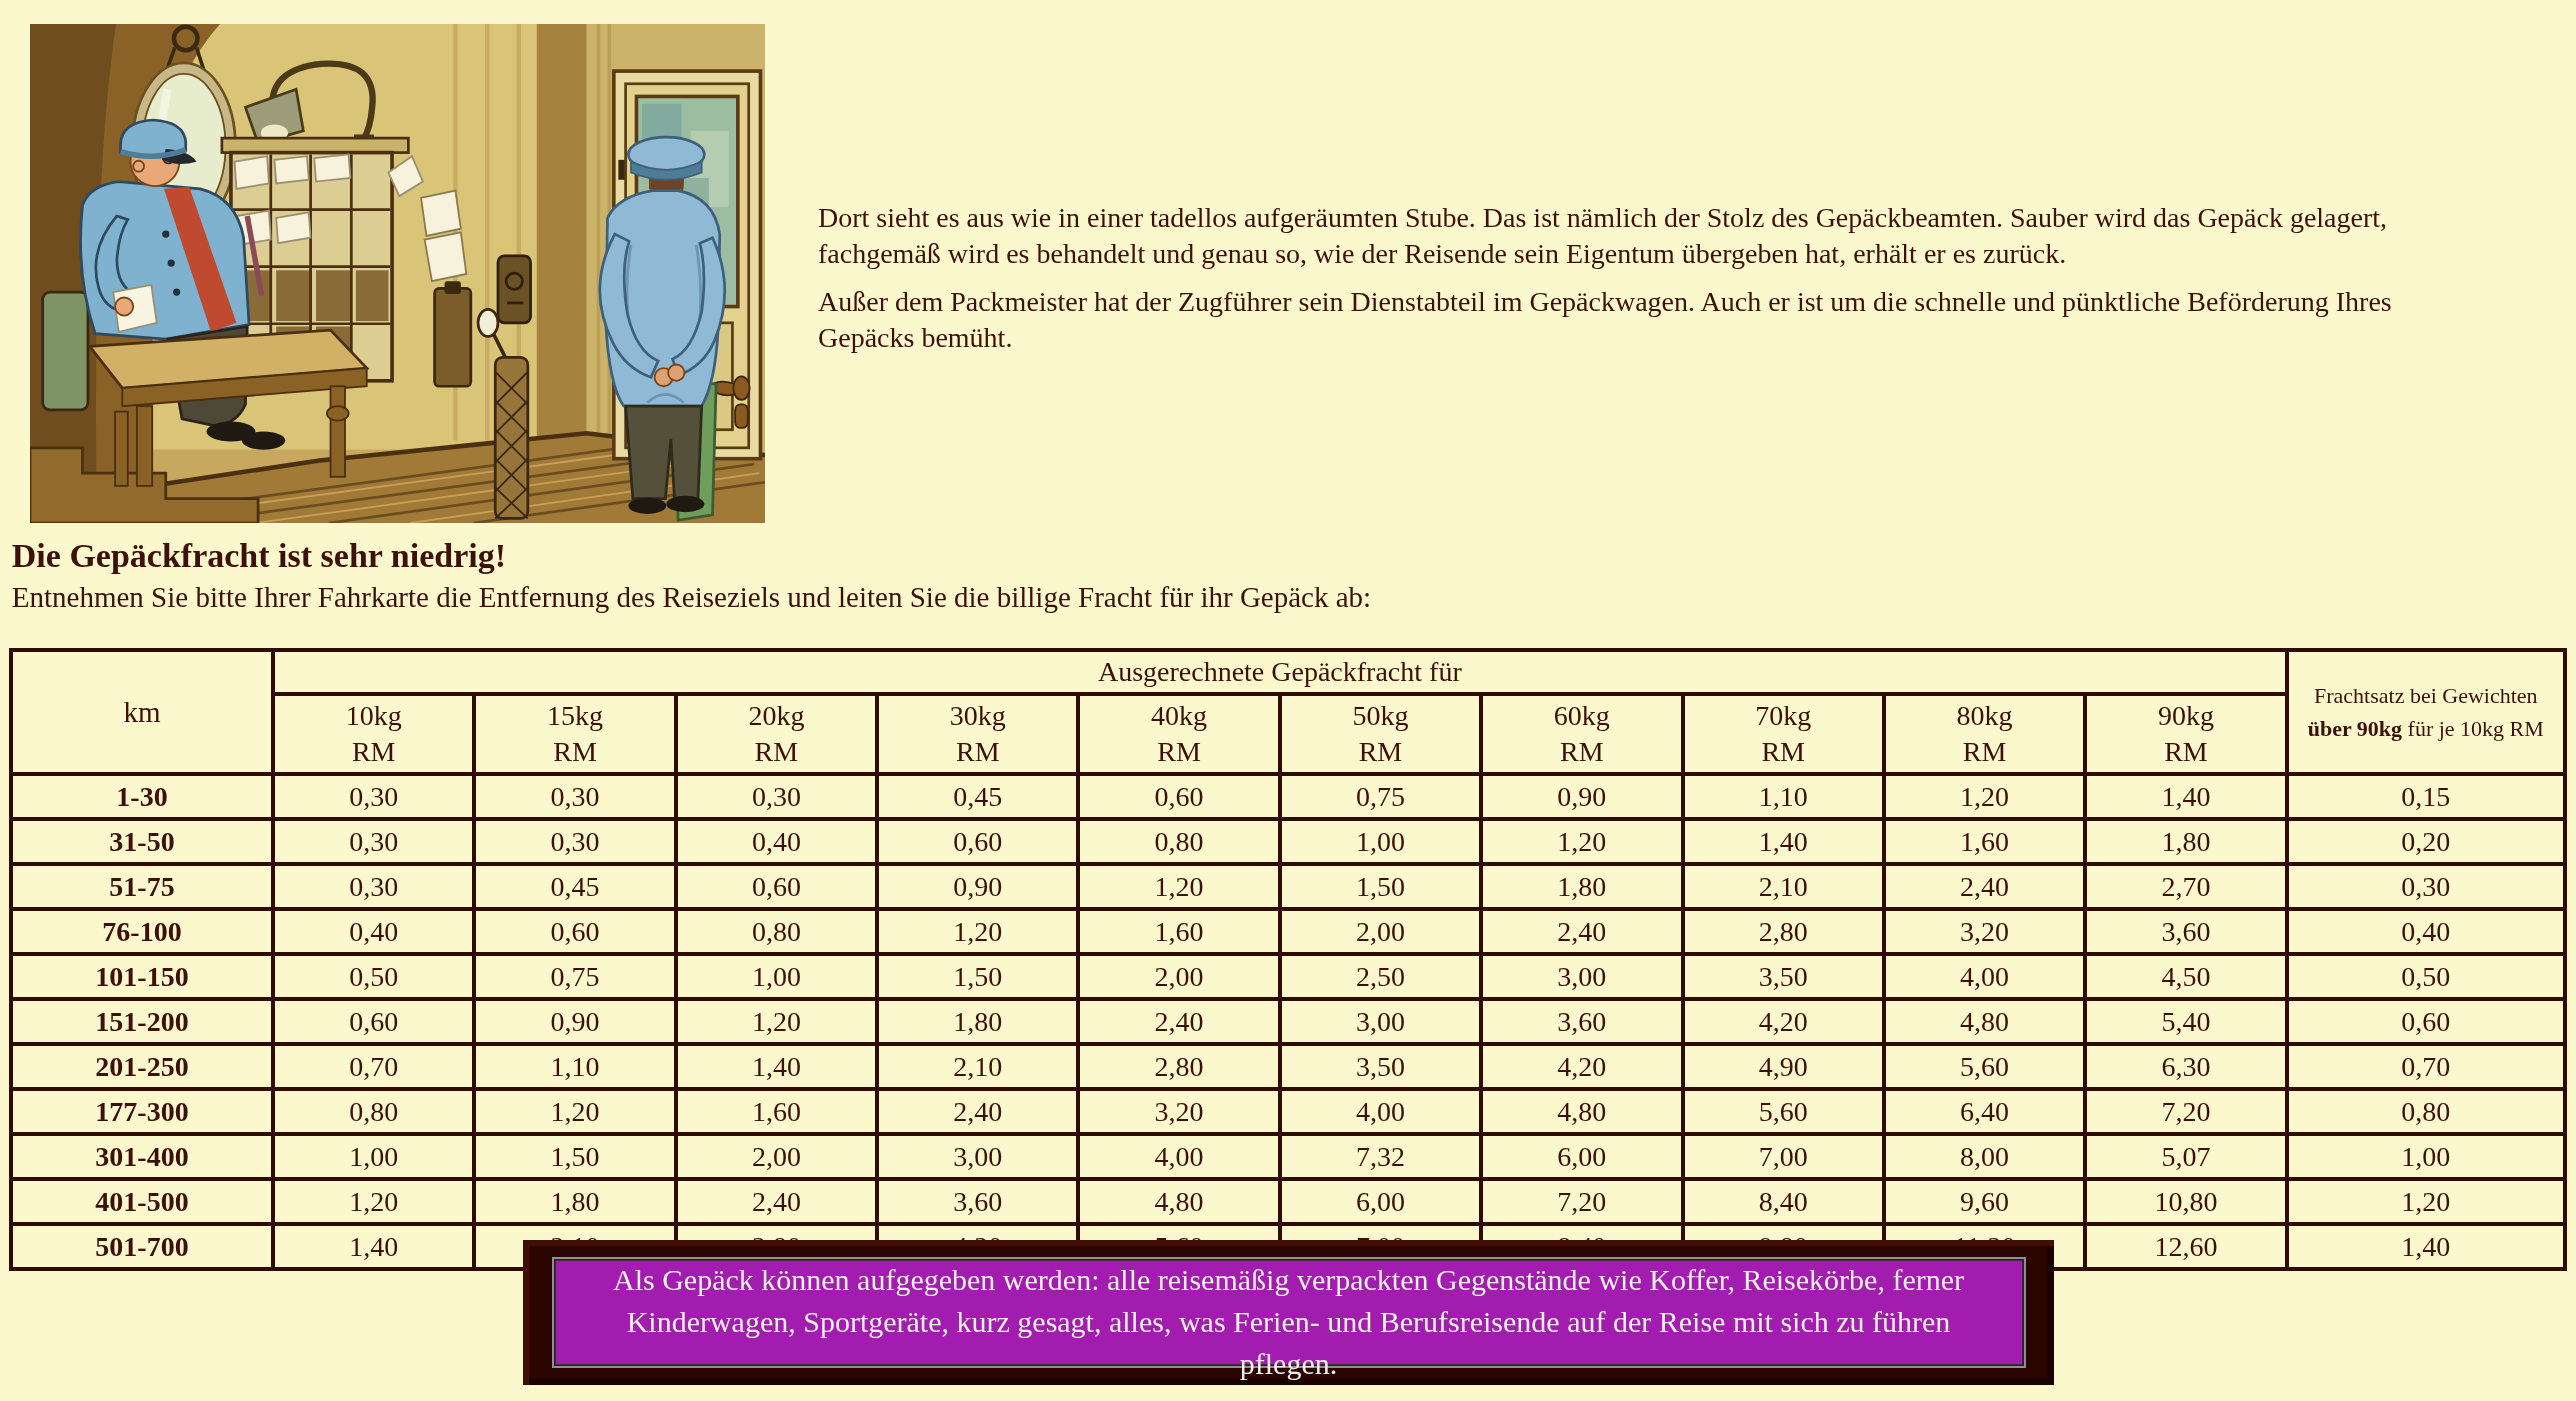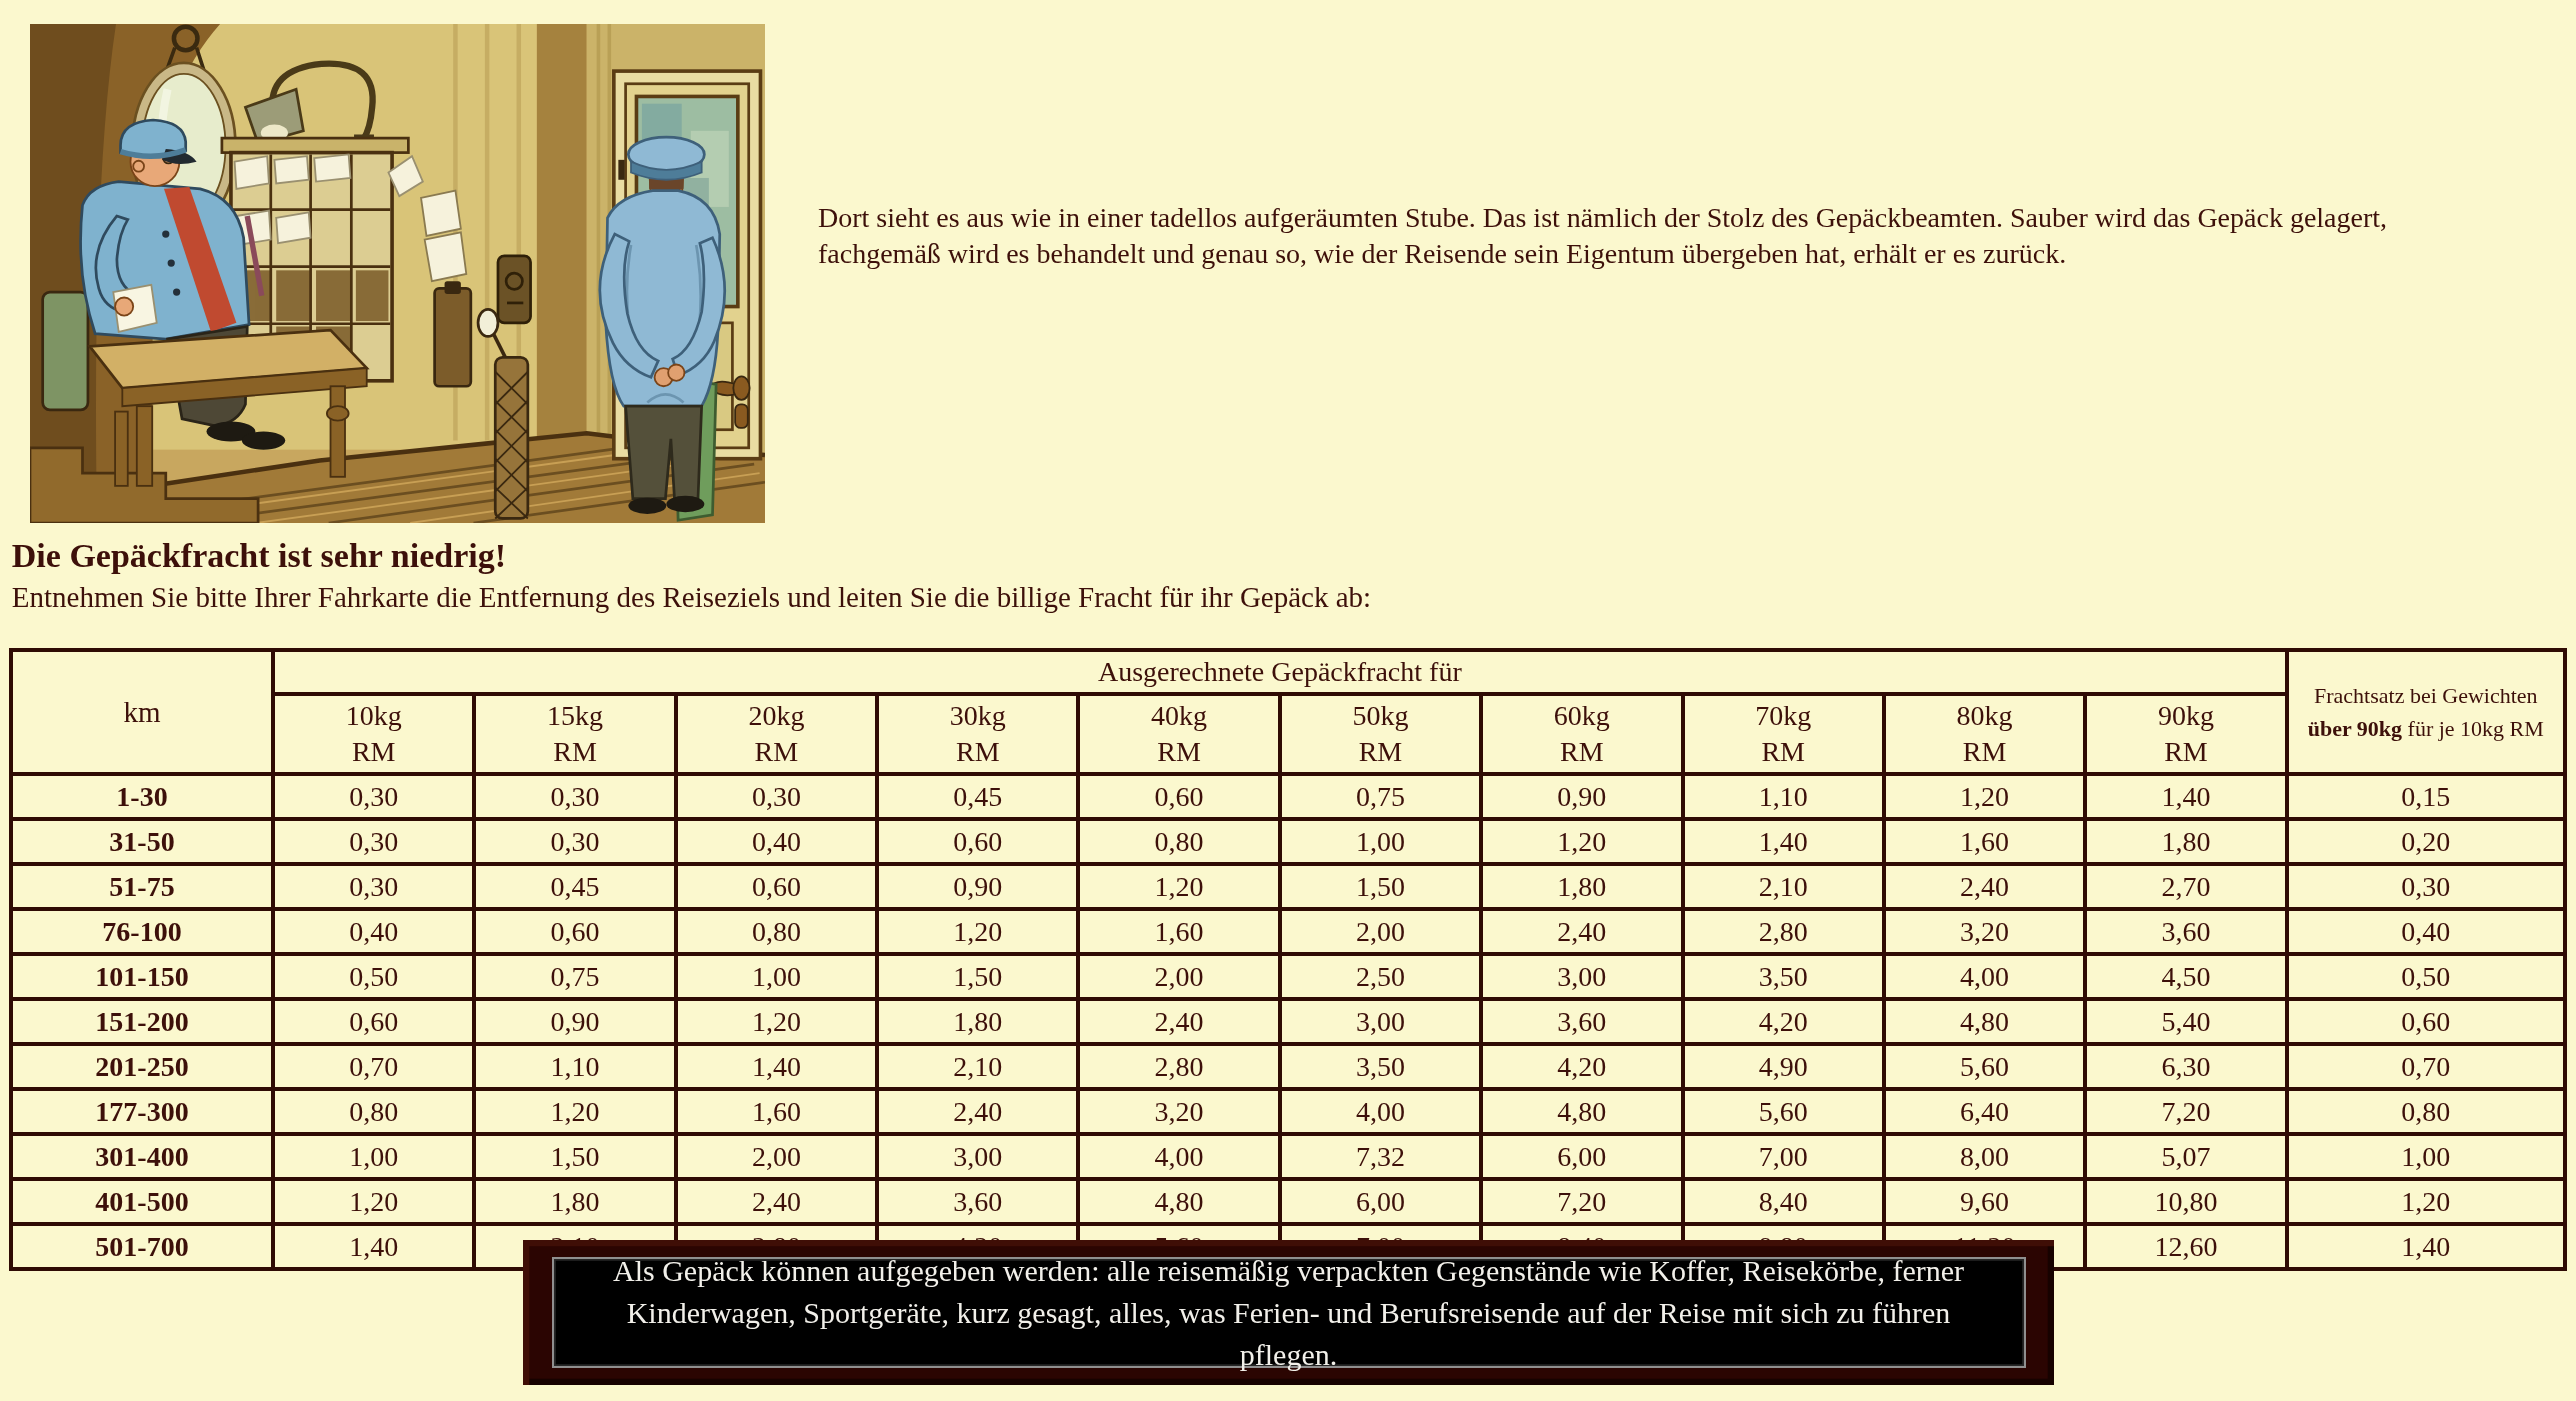--- a/index.html
+++ b/index.html
@@ -37,23 +37,23 @@
   tbody td{height:41px}
   tbody td.km{font-weight:bold}
 
   
   #footer-box{
     left:523px;top:1240px;width:1531px;height:145px;background:#2B0502;
     box-shadow:inset 6.3px 6.3px 0 #3F0E06, inset -6.3px -6.3px 0 #170200;
     display:flex;align-items:center;justify-content:center;
   }
   #footer-panel{
-    width:1470px;height:107px;background:#000000;
+    width:1470px;height:107px;background:#a21caf;
     border:2.7px solid #8F8F8F;box-shadow:inset 0 0 0 1.8px #262626;
-    display:flex;align-items:center;justify-content:center;
+    display:flex;justify-content:center;
   }
   #footer-text{
     max-width:1421px;text-align:center;color:#F2F0EA;
     font-size:30px;line-height:42px;
   }
 </style>
 </head>
 <body>
 
 <div class="abs" id="illustration">
@@ -229,20 +229,21 @@
       <ellipse cx="682" cy="532" rx="21" ry="9" fill="#1E1A12"></ellipse>
       <ellipse cx="724" cy="530" rx="21" ry="9" fill="#1E1A12"></ellipse>
       <ellipse cx="703" cy="144" rx="42" ry="19" fill="#8FB9D4" stroke="#3E607A" stroke-width="3"></ellipse>
       <path d="M664 152 Q703 170 742 152 L742 164 Q703 180 664 164 Z" fill="#4E7D99" stroke="#3E607A" stroke-width="2"></path>
     </g>
   </svg>
 </div>
 
 <div class="abs" id="intro">
   <p>Dort sieht es aus wie in einer tadellos aufgeräumten Stube. Das ist nämlich der Stolz des Gepäckbeamten. Sauber wird das Gepäck gelagert, fachgemäß wird es behandelt und genau so, wie der Reisende sein Eigentum übergeben hat, erhält er es zurück.</p>
+  <p>Außer dem Packmeister hat der Zugführer sein Dienstabteil im Gepäckwagen. Auch er ist um die schnelle und pünktliche Beförderung Ihres Gepäcks bemüht.</p>
 </div>
 
 <div class="abs" id="heading">Die Gepäckfracht ist sehr niedrig!</div>
 <div class="abs" id="subheading">Entnehmen Sie bitte Ihrer Fahrkarte die Entfernung des Reiseziels und leiten Sie die billige Fracht für ihr Gepäck ab:</div>
 
 <div class="abs" id="freight-wrap">
   <table>
     <thead>
       <tr class="hrow1">
         <th class="kmcol" rowspan="2">km</th>

